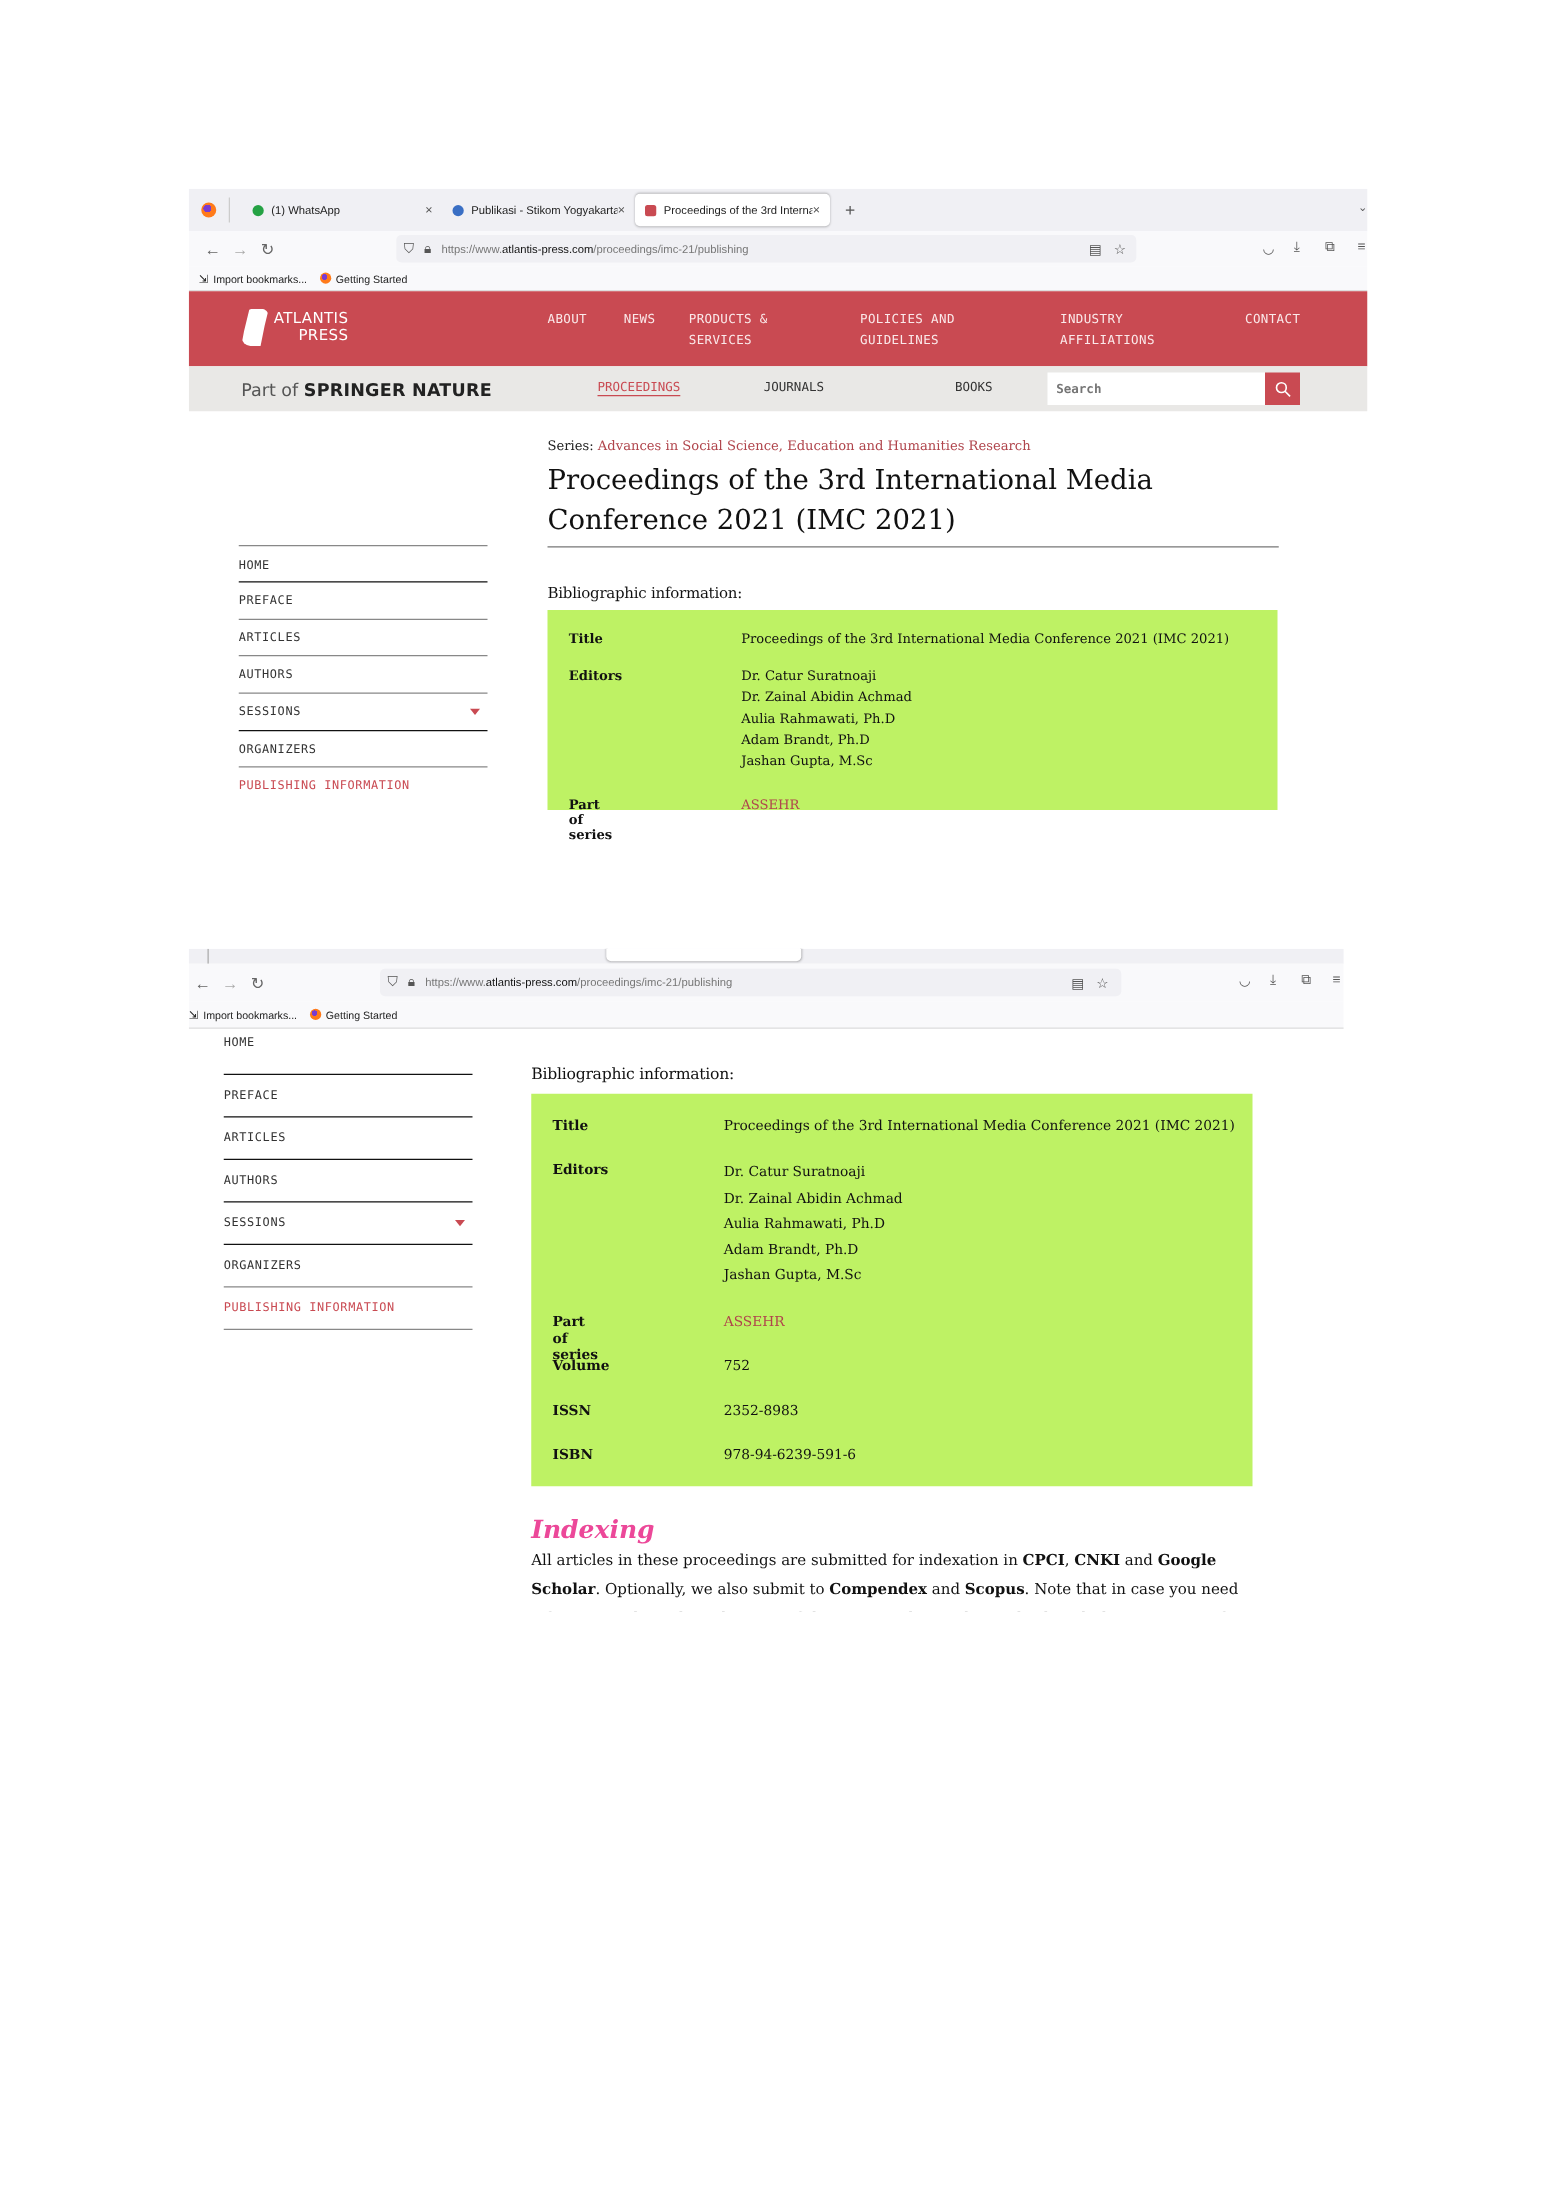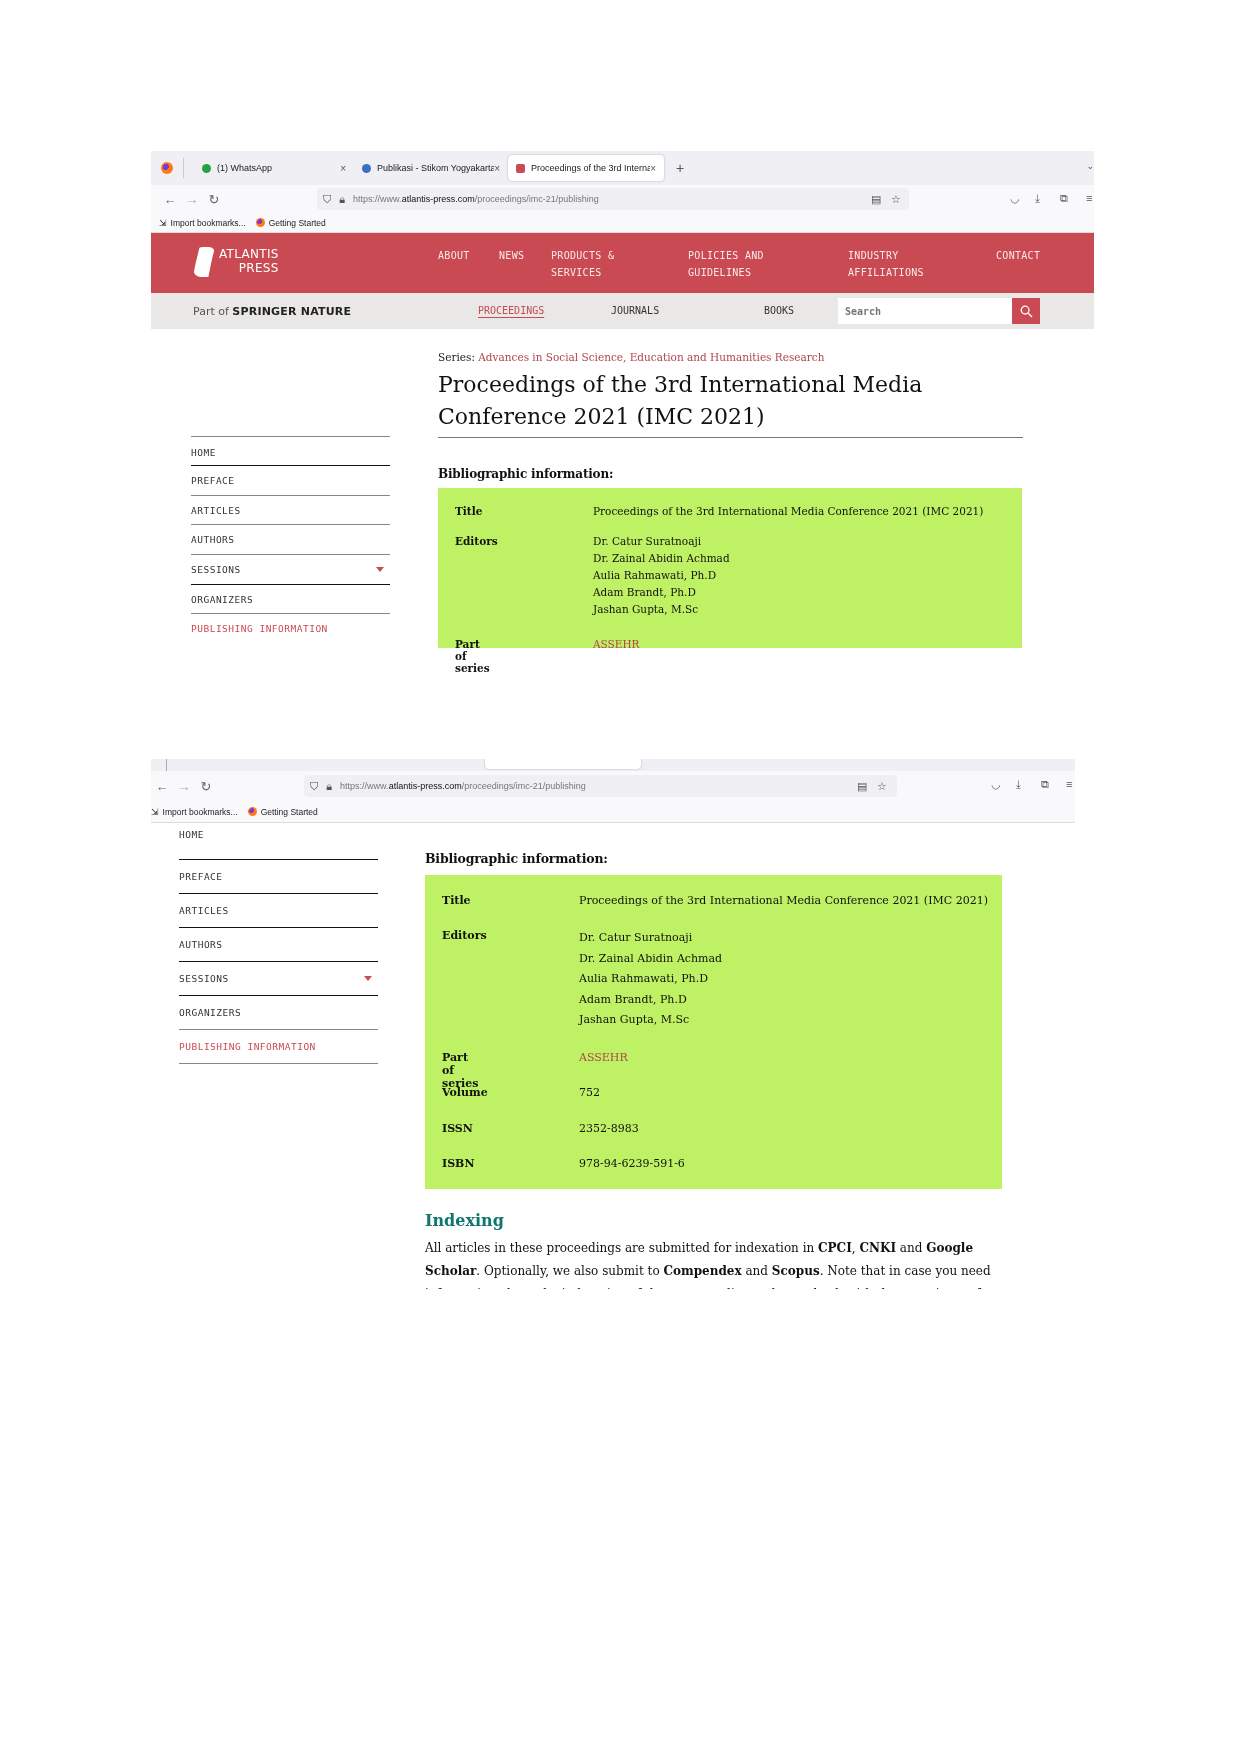--- a/index.html
+++ b/index.html
@@ -46,48 +46,48 @@
   .site-header { height: 60px; background: #c94a52; position: relative; color: #fff; }
   .logo { position: absolute; left: 42px; top: 14px; display: flex; align-items: flex-start; }
   .logo-mark { width: 22px; height: 30px; background: #fff; border-radius: 10px 6px 2px 8px; margin-right: 4px;
                clip-path: polygon(30% 0, 100% 0, 85% 45%, 70% 100%, 0 100%, 10% 60%); }
   .logo-text { font-family: "DejaVu Sans", sans-serif; font-size: 12px; line-height: 14px; text-align: right; letter-spacing: 0.3px; }
   .main-nav { position: absolute; top: 14px; left: 0; width: 100%; font-family: "DejaVu Sans Mono", monospace;
               font-size: 10px; line-height: 17px; letter-spacing: 0.3px; color: #fbe9ea; }
   .main-nav .item { position: absolute; white-space: pre-line; }
 
   .sub-nav { height: 36px; background: #e9e8e6; position: relative; font-family: "DejaVu Sans Mono", monospace; font-size: 10px; }
-  .springer { position: absolute; left: 42px; top: 12px; font-family: "DejaVu Sans", sans-serif; font-size: 11px; color: #555; }
+  .springer { position: absolute; left: 42px; top: 12px; font-family: "DejaVu Sans", sans-serif; font-size: 14px; color: #555; }
   .springer b { color: #222; font-weight: bold; letter-spacing: 0.2px; }
   .sub-nav .link { position: absolute; top: 12px; color: #333; }
   .sub-nav .link.active { color: #c94a52; text-decoration: underline; text-underline-offset: 3px; margin-left: 40px; }
   .search-box { position: absolute; left: 687px; top: 5px; width: 174px; height: 26px; background: #fff;
                 font-size: 10px; color: #aaa; padding: 7px 7px; font-family: "DejaVu Sans Mono", monospace; }
   .search-btn { position: absolute; left: 861px; top: 5px; width: 28px; height: 26px; background: #c94a52; color: #fff;
                 display: flex; align-items: center; justify-content: center; }
   .series-line { position: absolute; left: 287px; top: 200px; font-size: 10.5px; color: #222; font-family: "DejaVu Serif", serif; }
   .series-line a { color: #b0454c; text-decoration: none; }
   .page-title { position: absolute; left: 287px; top: 218px; width: 585px; font-family: "DejaVu Serif", serif;
                 font-size: 22px; line-height: 32px; color: #111; font-weight: normal; padding-bottom: 4px; border-bottom: 1px solid #777; }
 
   .sidebar { position: absolute; font-family: "DejaVu Sans Mono", monospace; font-size: 9.5px; letter-spacing: 0.5px; }
   .sidebar .s-item { display: flex; align-items: center; justify-content: space-between; color: #333; border-bottom: 1px solid #888; position: relative; }
   .sidebar .s-item.dark { border-bottom-color: #111; }
   .sidebar .s-item.active { color: #c94a52; }
   .sidebar .caret { width: 0; height: 0; border-left: 4px solid transparent; border-right: 4px solid transparent; border-top: 5px solid #c94a52; margin-right: 6px; }
 
-  .biblio-heading { position: absolute; font-family: "DejaVu Serif", serif; font-weight: bold; font-size: 12px; color: #111; letter-spacing: -0.2px; }
+  .biblio-heading { position: absolute; font-family: "DejaVu Serif", serif; font-weight: normal; font-size: 12px; color: #111; letter-spacing: -0.2px; }
   .biblio-box { position: absolute; background: #bef264; }
   .biblio-row { position: absolute; font-family: "DejaVu Serif", serif; font-size: 10.5px; color: #111; }
   .biblio-row .k { position: absolute; left: 0; font-weight: bold; }
   .biblio-row .v { position: absolute; white-space: nowrap; }
   .biblio-row .v.link { color: #b0454c; }
   .editors div { line-height: 17px; }
 
-  .indexing-title { position: absolute; font-family: "DejaVu Serif", serif; font-weight: bold; font-size: 16px; color: #0f766e; }
+  .indexing-title { position: absolute; font-family: "DejaVu Serif", serif; font-weight: bold; font-size: 20px; color: #ec4899; font-style: italic; }
   .indexing-text { position: absolute; font-family: "DejaVu Serif", serif; font-size: 12px; line-height: 23px; color: #111; }
 </style>
 </head>
 <body>
 
 <div class="shot" id="shot1">
 
   <div class="tabbar">
     <span class="ff-logo"></span>
     <span class="tab-sep"></span>

